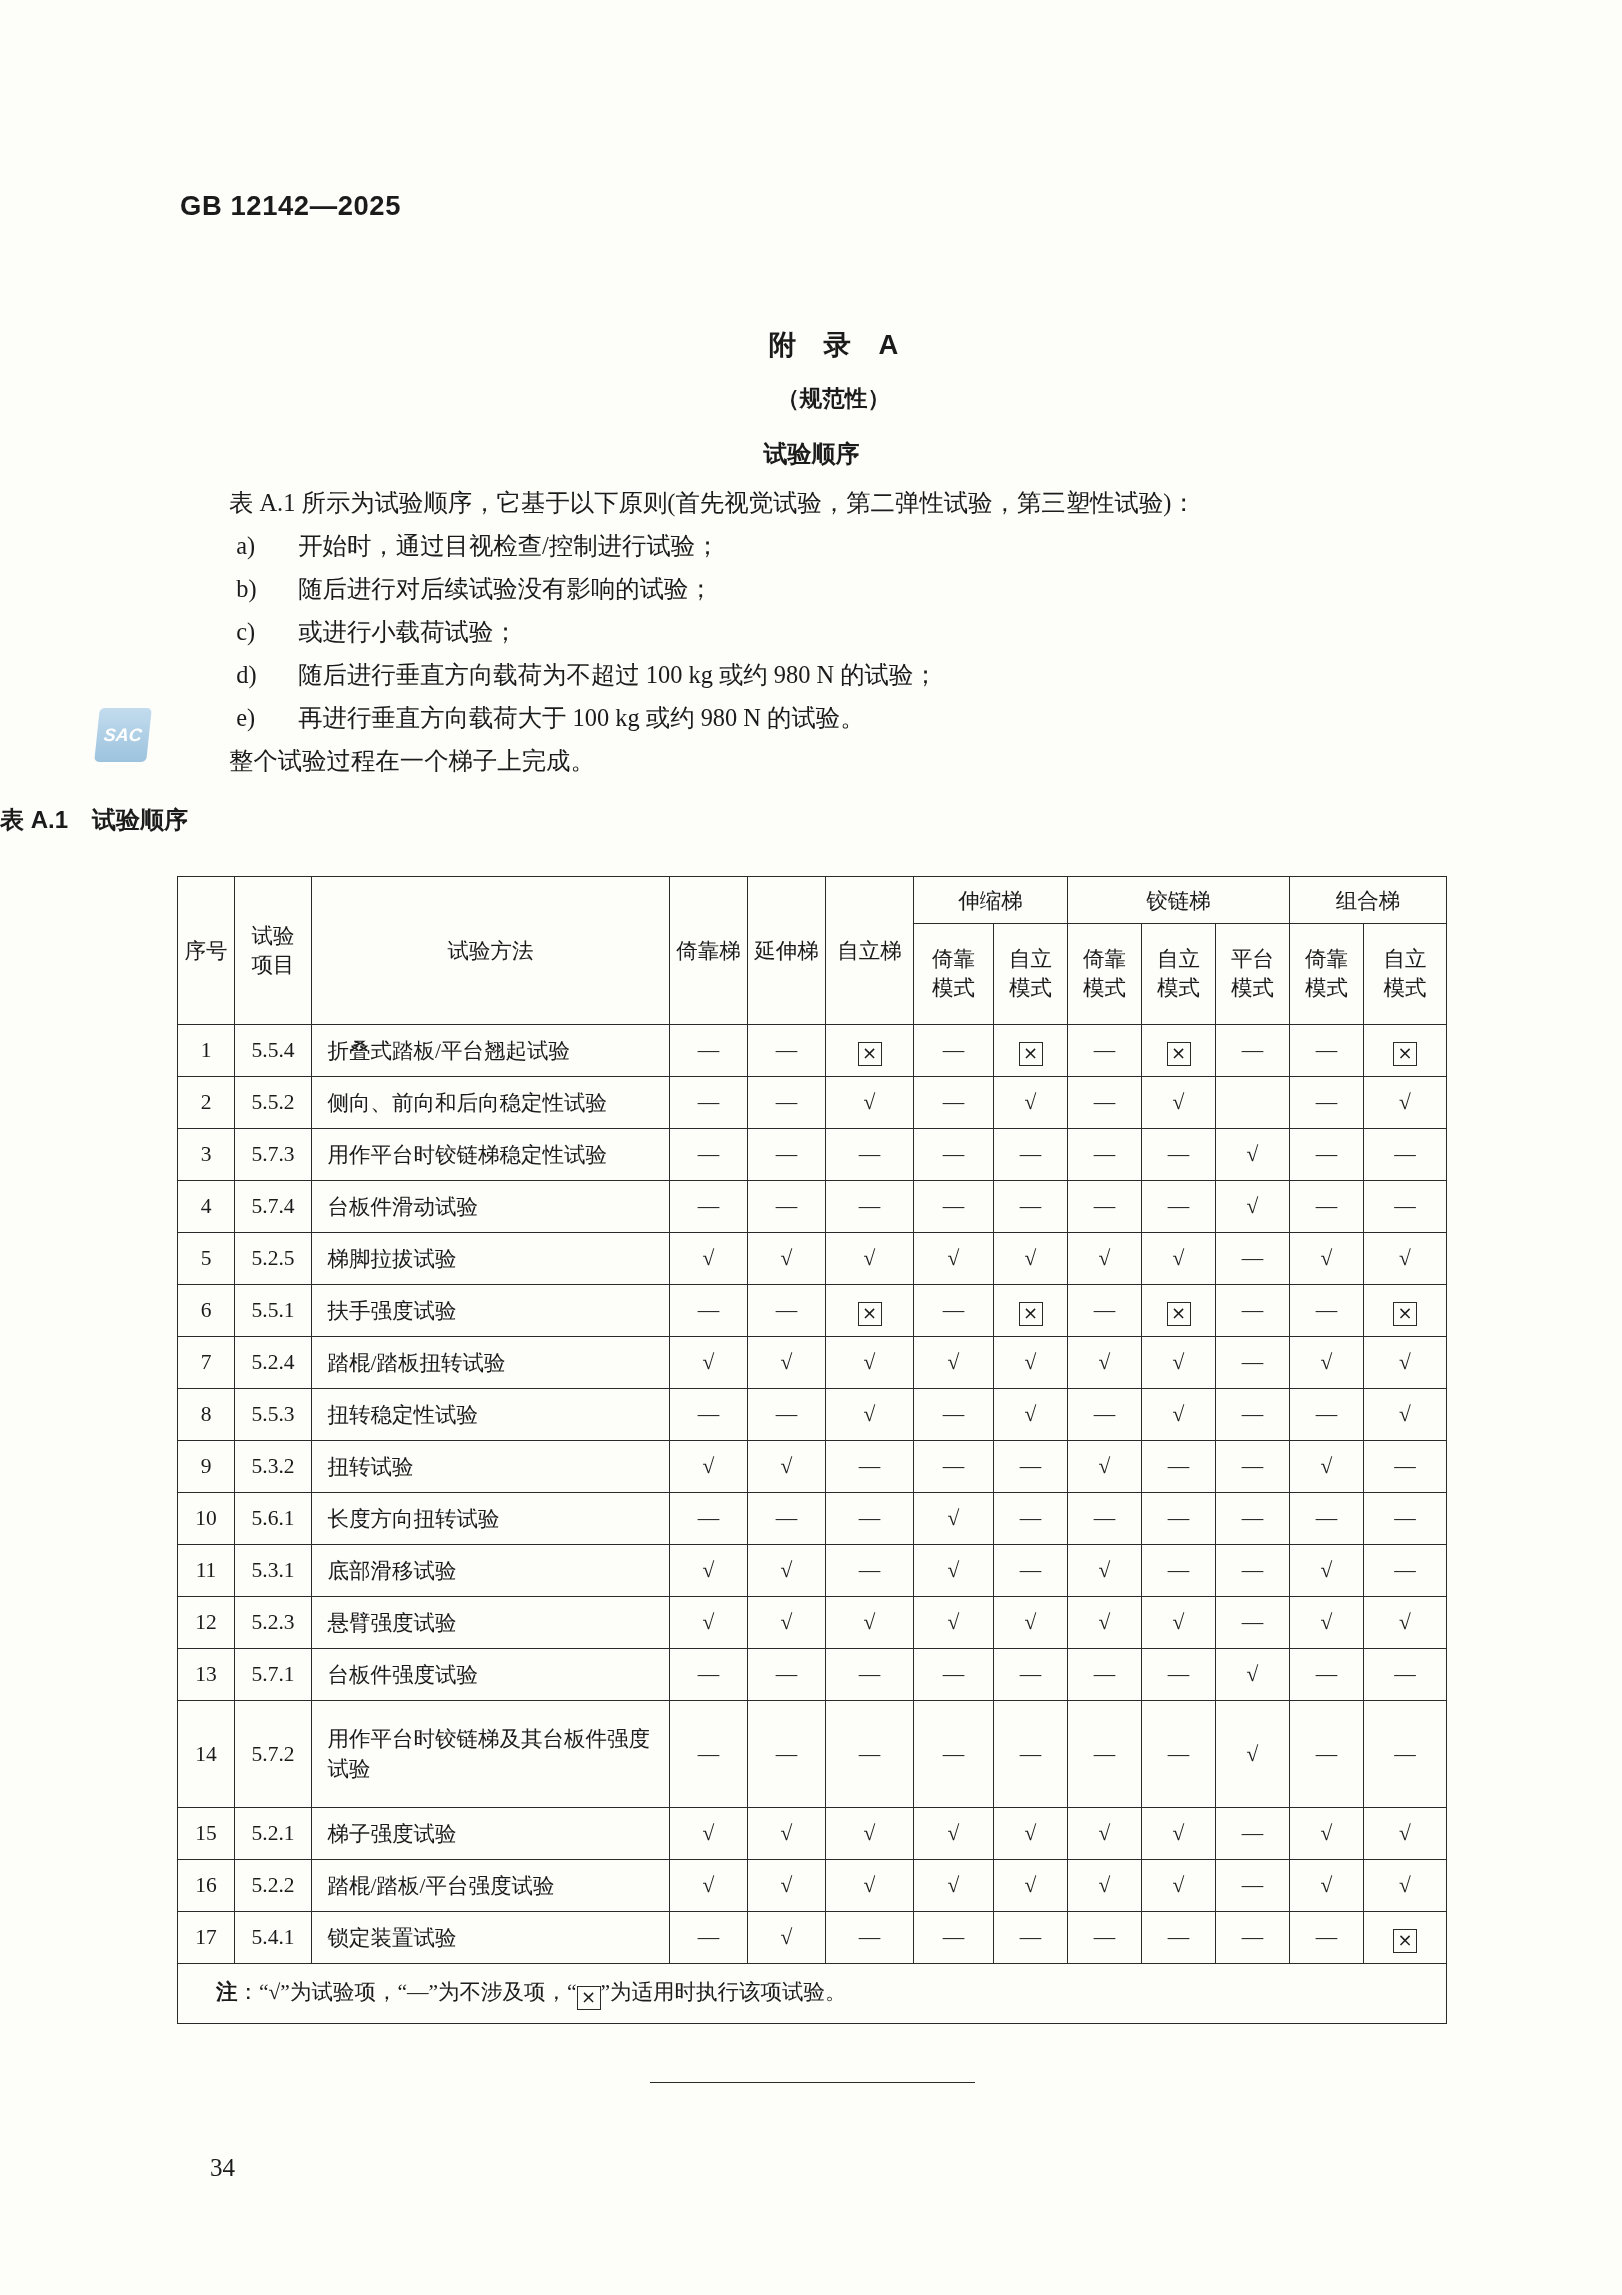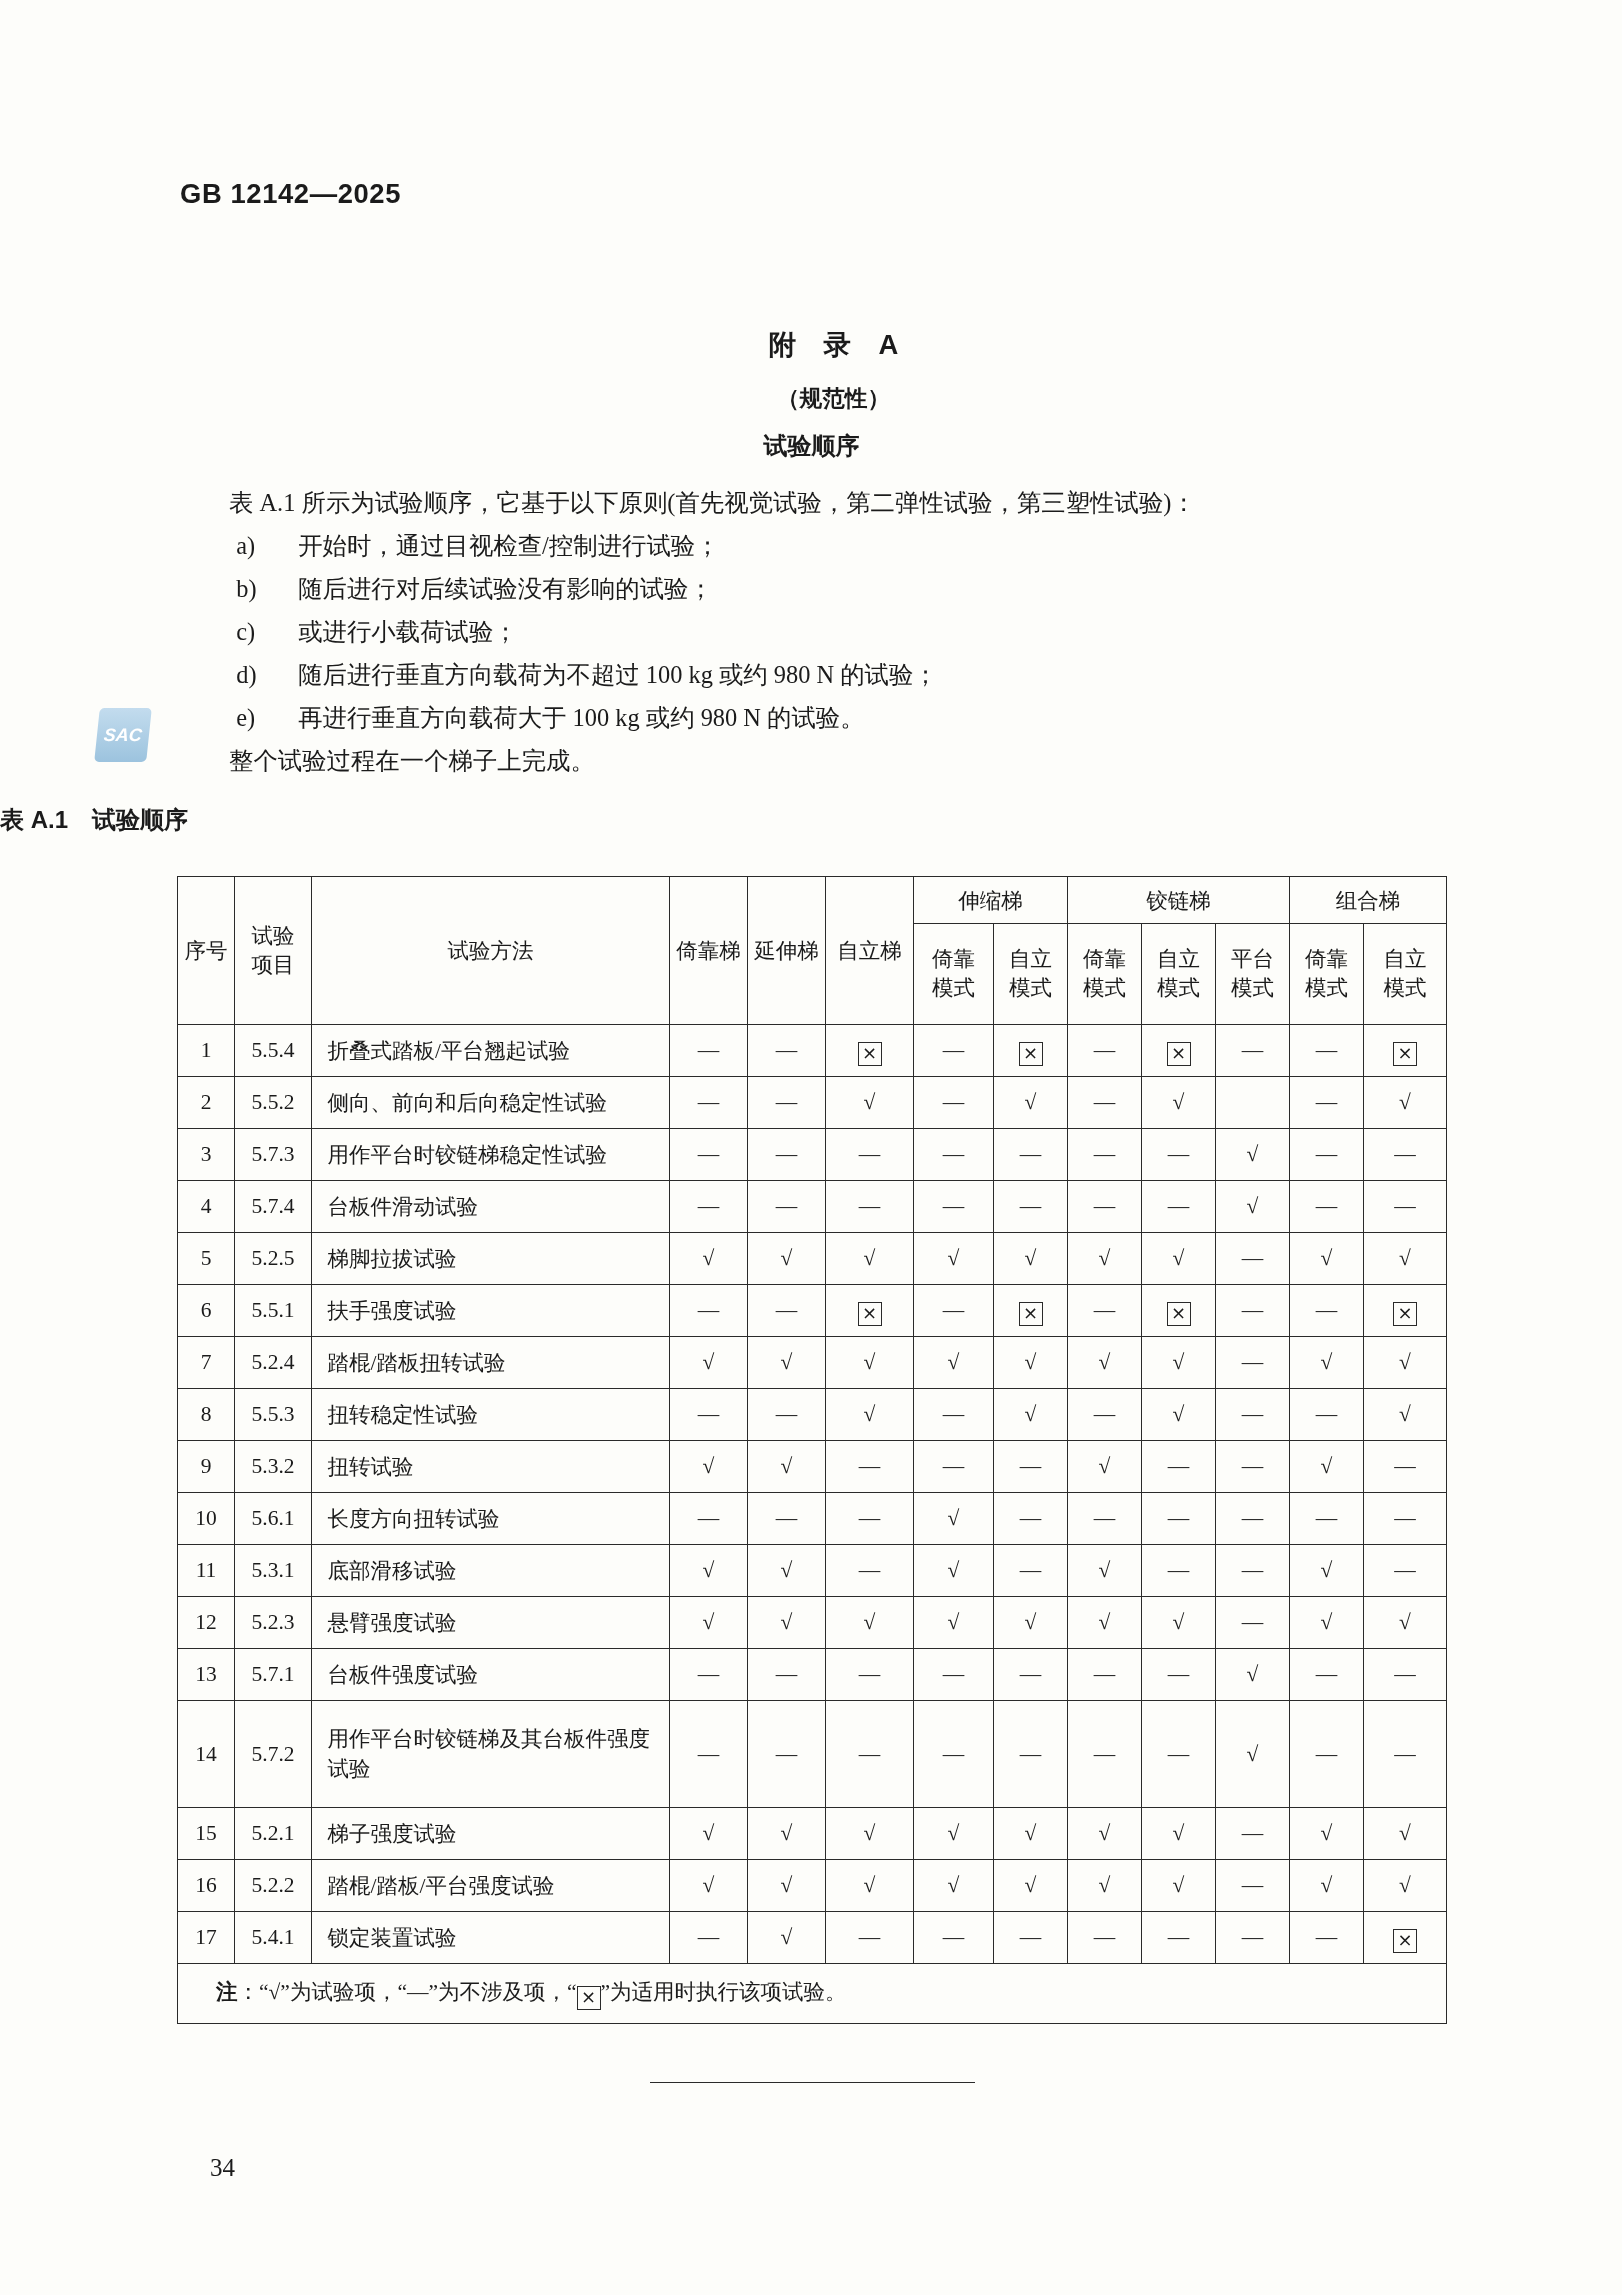--- a/index.html
+++ b/index.html
@@ -4,40 +4,40 @@
 <style>
   * { margin:0; padding:0; box-sizing:border-box; }
   html,body { background:#ffffff; }
   body {
     width:1623px; height:2295px; position:relative; overflow:hidden;
     font-family:"Liberation Serif","DejaVu Serif",serif;
     color:#1b1b1b;
     background:#fdfdfa;
   }
   .std-number {
-    position:absolute; left:180px; top:178px;
+    position:absolute; left:180px; top:190px;
     font-family:"Liberation Sans","DejaVu Sans",sans-serif;
     font-size:27.4px; font-weight:bold; letter-spacing:0.6px;
   }
   .sac-logo {
     position:absolute; left:97px; top:708px; width:52px; height:54px;
     background:linear-gradient(180deg,#c3dcee 0%, #9cc3de 100%);
     border-radius:4.8px;
     display:flex; align-items:center; justify-content:center;
     color:#ffffff; font-family:"Liberation Sans","DejaVu Sans",sans-serif;
     font-style:italic; font-weight:bold; font-size:18px;
     transform:skew(-6deg);
   }
   .headings {
     position:absolute; left:0; top:327px; width:1623px; text-align:center;
     font-family:"Liberation Sans","DejaVu Sans",sans-serif;
   }
   .appendix-title   { font-size:27.4px; font-weight:bold;padding-left:44px; }
   .appendix-sub     { font-size:22.7px; font-weight:bold; margin-top:20px;margin-left:44px; }
-  .appendix-heading { font-size:24px; font-weight:bold; margin-top:16px; }
+  .appendix-heading { font-size:24px; font-weight:bold; margin-top:24px; }
   .intro { position:absolute; left:229px; top:481px; width:1181px; font-size:24.4px; }
   .intro .line { line-height:43px; }
   .intro .item { padding-left:7.2px; }
   .intro .item .label { display:inline-block; width:62px; }
   .table-caption {
     position:absolute; left:0; top:804px; width:1327px; 
     font-family:"Liberation Sans","DejaVu Sans",sans-serif;
     font-size:24px; font-weight:bold;
   }
   .test-table {

